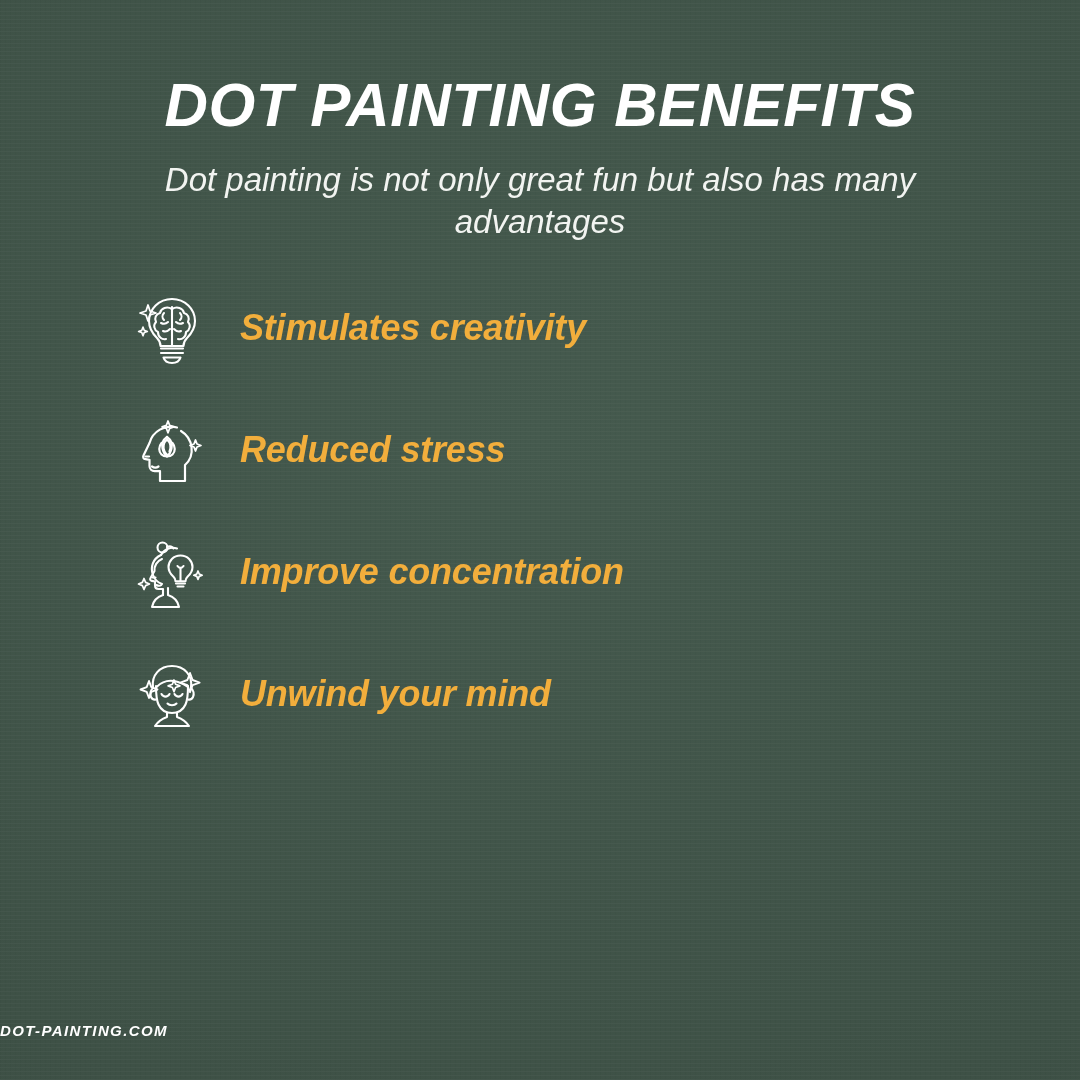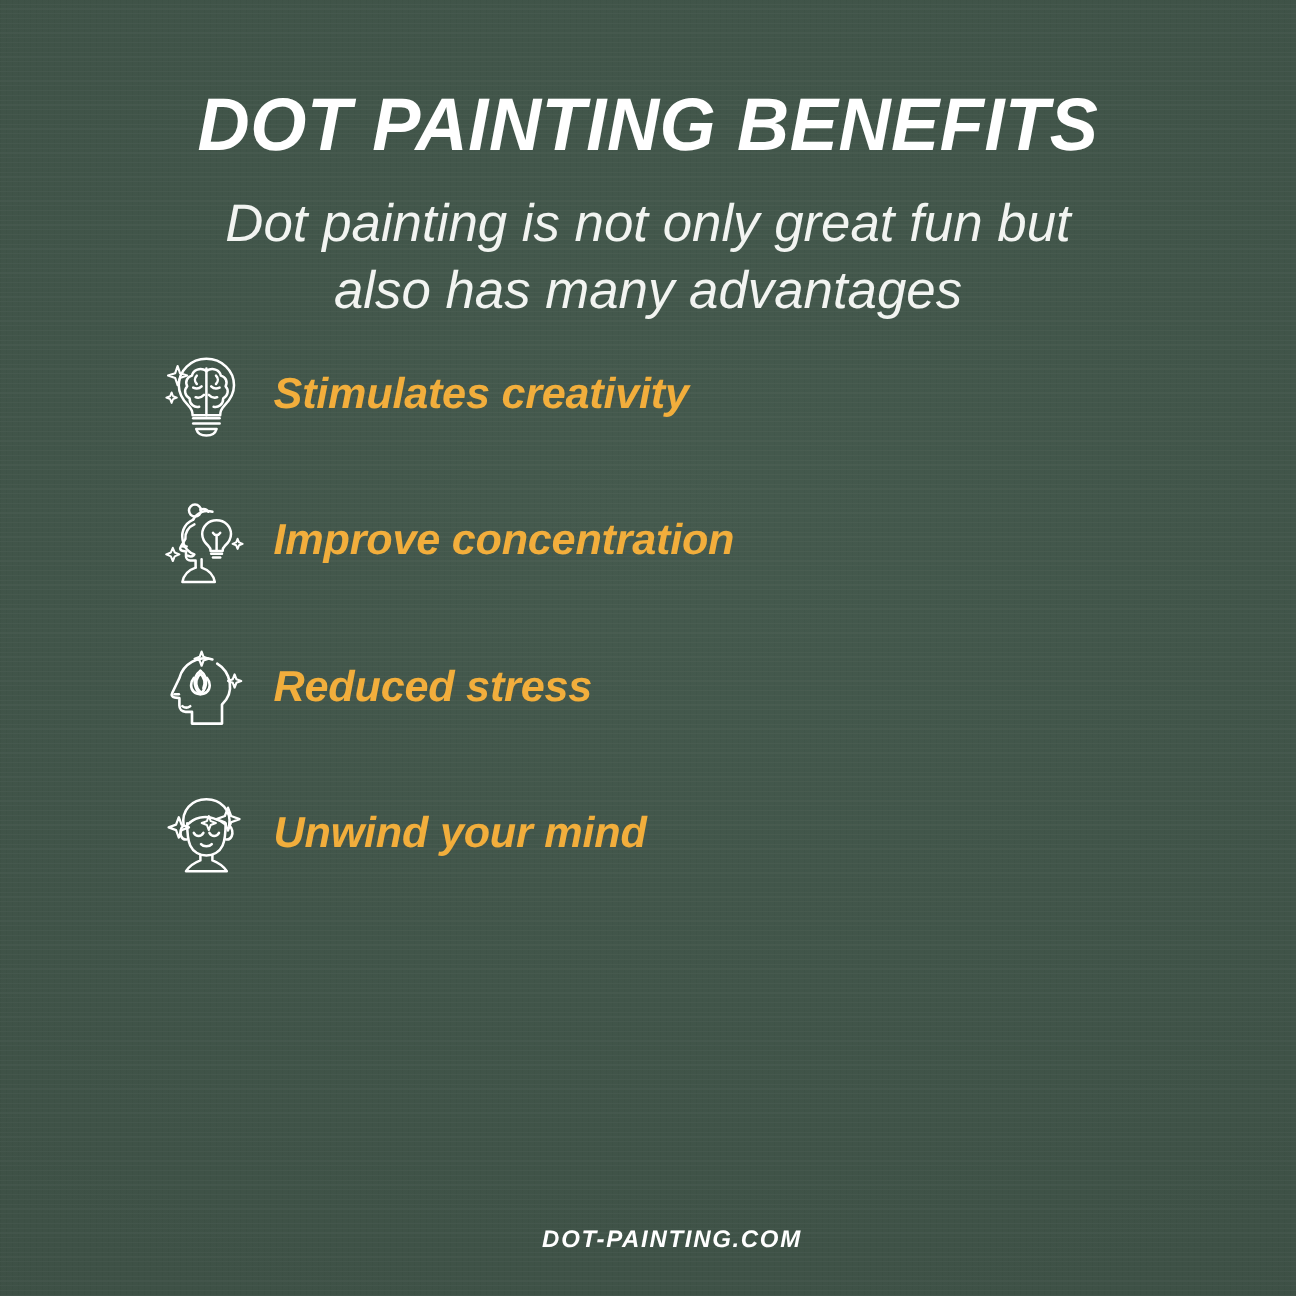--- a/index.html
+++ b/index.html
@@ -53,21 +53,21 @@
     letter-spacing: 0.5px;
     line-height: 1.05;
     margin: 0;
     padding: 0 60px;
     font-stretch: condensed;
     transform: scaleX(0.97);
   }
 
   .subtitle {
     color: #f2f4f1;
-    font-size: 44px;
+    font-size: 33px;
     font-weight: 400;
     line-height: 1.28;
     margin: 22px auto 0 auto;
     max-width: 790px;
     padding: 0 20px;
   }
 
   .benefits {
     position: absolute;
     top: 288px;
@@ -95,35 +95,33 @@
     width: 70px;
     height: 74px;
     display: block;
   }
 
   .benefit-label {
     color: #f2ae3c;
     font-size: 36px;
     font-weight: 700;
     letter-spacing: -0.2px;
-    margin-left: 20px;
+    margin-left: 32px;
     white-space: nowrap;
   }
 
   .footer {
     position: absolute;
     left: 0;
     right: 0;
     top: 1022px;
-    text-align: center;
     color: #ffffff;
-    font-size: 20px;
+    font-size: 15px;
     font-weight: 700;
     letter-spacing: 1.4px;
-    padding-left: 40px;
   }
 </style>
 </head>
 <body>
 
 <div class="poster">
   <div class="texture"></div>
 
   <div class="header">
     <h1 class="title">DOT PAINTING BENEFITS</h1>
@@ -154,51 +152,20 @@
           <path d="M46 32 C44 33 41 33 39 31"></path>
           <path d="M44 40 C42 41 39 40 37 38"></path>
 
           <path d="M11 14 L13 20 L19 22 L13 24 L11 30 L9 24 L3 22 L9 20 Z" stroke-width="1.8"></path>
           <path d="M6 36 L7.2 39.2 L10.4 40.4 L7.2 41.6 L6 44.8 L4.8 41.6 L1.6 40.4 L4.8 39.2 Z" stroke-width="1.6"></path>
         </svg>
       </span>
       <span class="benefit-label">Stimulates creativity</span>
     </div>
 
-
-    <div class="benefit-row">
-      <span class="benefit-icon">
-        <svg viewBox="0 0 70 74" fill="none" stroke="#ffffff" stroke-width="2.1" stroke-linecap="round" stroke-linejoin="round">
-
-          <path d="M24 20 C16 23.5 13 32 16 40 C17.5 44.5 21 47.5 25 49"></path>
-          <path d="M24 20 C27 14 34 11.5 40 13.5"></path>
-
-          <circle cx="25.5" cy="12.5" r="5"></circle>
-          <path d="M30 12 C33 10.5 35.5 11.5 36.5 13.5"></path>
-
-          <path d="M25 24 C20 26 17 31 17.5 36 L13.5 43 C12.7 44.3 13.3 45.6 14.8 45.9 L18 46.5 L18 50.5 C18 52.5 19.5 54 21.5 54 L26 54 L26 60"></path>
-
-          <path d="M15.5 42.5 L18.5 42.5"></path>
-          <path d="M19.5 50 C21.2 51 23 51 24.3 50"></path>
-
-          <path d="M26 60 C20 62 16 66.5 15 72 L42 72 C41 66.5 37 62 31 60 L31 53"></path>
-
-          <path d="M43.5 20.5 C50.5 20.5 55.5 25.8 55.5 32 C55.5 36.5 53 39.5 50.5 41.8 C49 43.2 48.5 44.6 48.5 46.2 L38.5 46.2 C38.5 44.6 38 43.2 36.5 41.8 C34 39.5 31.5 36.5 31.5 32 C31.5 25.8 36.5 20.5 43.5 20.5 Z"></path>
-          <path d="M39 48.5 L48 48.5"></path>
-          <path d="M40.5 51.5 L46.5 51.5"></path>
-
-          <path d="M40.5 31 C42 33.5 45 33.5 46.5 31"></path>
-          <path d="M43.5 33.5 L43.5 46"></path>
-
-          <path d="M7 43.5 L8.6 47.4 L12.5 49 L8.6 50.6 L7 54.5 L5.4 50.6 L1.5 49 L5.4 47.4 Z" stroke-width="1.7"></path>
-          <path d="M61 36 L62.2 39 L65.2 40.2 L62.2 41.4 L61 44.4 L59.8 41.4 L56.8 40.2 L59.8 39 Z" stroke-width="1.7"></path>
-        </svg>
-      </span>
-      <span class="benefit-label">Improve concentration</span>
-    </div>
 
     <div class="benefit-row">
       <span class="benefit-icon">
         <svg viewBox="0 0 70 74" fill="none" stroke="#ffffff" stroke-width="2.2" stroke-linecap="round" stroke-linejoin="round">
 
           <path d="M40 14.5 C28 11 15.5 18.5 12.5 30 L6.5 42.5 C5.6 44.3 6.5 45.9 8.5 46.2 L12.5 46.8 L12.5 53 C12.5 56 14.7 58.2 17.7 58.2 L23 58.2 L23 68 L48 68 L48 52 C53 47.5 55.5 41 54.5 34 C53.6 27.5 49.8 21.5 44 18"></path>
 
           <path d="M8.5 43.5 L12 43.5"></path>
           <path d="M15 53.5 C17 55 19.5 55 21.5 53.5"></path>
 
@@ -213,20 +180,51 @@
           <path d="M58.5 27 L60 31 L64 32.5 L60 34 L58.5 38 L57 34 L53 32.5 L57 31 Z" stroke-width="1.8"></path>
         </svg>
       </span>
       <span class="benefit-label">Reduced stress</span>
     </div>
 
     <div class="benefit-row">
       <span class="benefit-icon">
         <svg viewBox="0 0 70 74" fill="none" stroke="#ffffff" stroke-width="2.1" stroke-linecap="round" stroke-linejoin="round">
 
+          <path d="M24 20 C16 23.5 13 32 16 40 C17.5 44.5 21 47.5 25 49"></path>
+          <path d="M24 20 C27 14 34 11.5 40 13.5"></path>
+
+          <circle cx="25.5" cy="12.5" r="5"></circle>
+          <path d="M30 12 C33 10.5 35.5 11.5 36.5 13.5"></path>
+
+          <path d="M25 24 C20 26 17 31 17.5 36 L13.5 43 C12.7 44.3 13.3 45.6 14.8 45.9 L18 46.5 L18 50.5 C18 52.5 19.5 54 21.5 54 L26 54 L26 60"></path>
+
+          <path d="M15.5 42.5 L18.5 42.5"></path>
+          <path d="M19.5 50 C21.2 51 23 51 24.3 50"></path>
+
+          <path d="M26 60 C20 62 16 66.5 15 72 L42 72 C41 66.5 37 62 31 60 L31 53"></path>
+
+          <path d="M43.5 20.5 C50.5 20.5 55.5 25.8 55.5 32 C55.5 36.5 53 39.5 50.5 41.8 C49 43.2 48.5 44.6 48.5 46.2 L38.5 46.2 C38.5 44.6 38 43.2 36.5 41.8 C34 39.5 31.5 36.5 31.5 32 C31.5 25.8 36.5 20.5 43.5 20.5 Z"></path>
+          <path d="M39 48.5 L48 48.5"></path>
+          <path d="M40.5 51.5 L46.5 51.5"></path>
+
+          <path d="M40.5 31 C42 33.5 45 33.5 46.5 31"></path>
+          <path d="M43.5 33.5 L43.5 46"></path>
+
+          <path d="M7 43.5 L8.6 47.4 L12.5 49 L8.6 50.6 L7 54.5 L5.4 50.6 L1.5 49 L5.4 47.4 Z" stroke-width="1.7"></path>
+          <path d="M61 36 L62.2 39 L65.2 40.2 L62.2 41.4 L61 44.4 L59.8 41.4 L56.8 40.2 L59.8 39 Z" stroke-width="1.7"></path>
+        </svg>
+      </span>
+      <span class="benefit-label">Improve concentration</span>
+    </div>
+
+    <div class="benefit-row">
+      <span class="benefit-icon">
+        <svg viewBox="0 0 70 74" fill="none" stroke="#ffffff" stroke-width="2.1" stroke-linecap="round" stroke-linejoin="round">
+
           <path d="M16 31 C14 18 23 9 35 9 C47 9 56 18 54 31"></path>
 
           <path d="M16 31 C13.5 33 12.5 37 14 40 C15 42 17 43 19 42.5"></path>
           <path d="M54 31 C56.5 33 57.5 37 56 40 C55 42 53 43 51 42.5"></path>
 
           <path d="M19 29 C19 29 19 42 21.5 47.5 C24 53 29.5 56 35 56 C40.5 56 46 53 48.5 47.5 C51 42 51 29 51 29"></path>
 
           <path d="M19.5 30 C25 24.5 33 22.5 41 25 C45 26.2 48.5 28 51 30"></path>
 
           <path d="M24.5 37 C26.5 40.5 30.5 40.5 32.5 37"></path>

